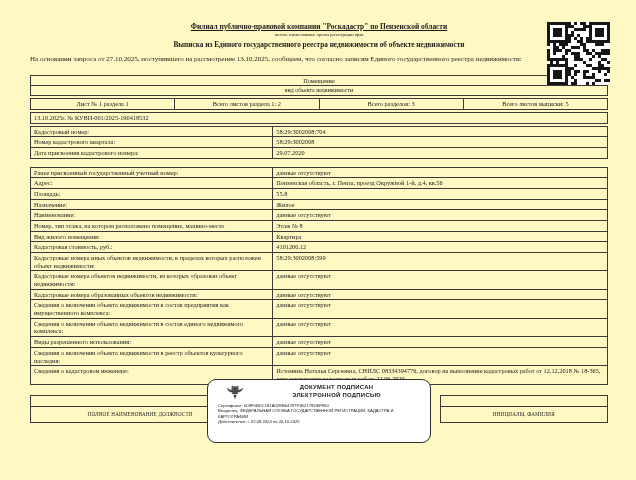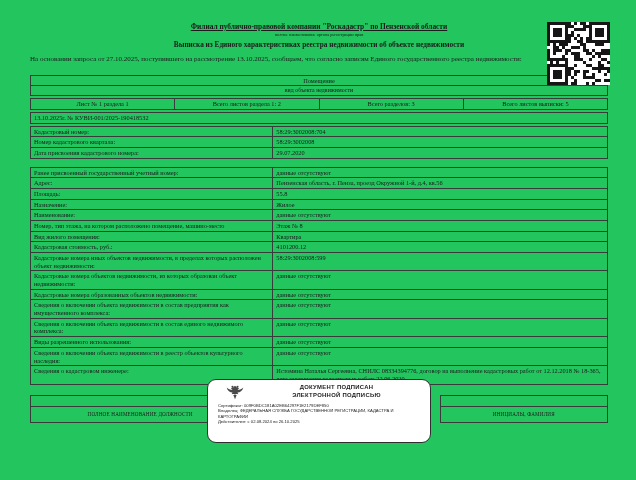--- a/index.html
+++ b/index.html
@@ -1,19 +1,19 @@
 <!DOCTYPE html>
 <html><head>
 <meta charset="utf-8">
 <style>
   html,body { margin:0; padding:0; background:#e8e8e8; }
   .page {
     position:relative;
     width:636px; height:480px;
-    background:#22c55e;
+    background:#fef9c3;
     box-sizing:border-box;
     padding:22px 28px 0 30px;
     font-family:"Liberation Serif", serif;
     color:#1c1c1c;
     overflow:hidden;
   }
   .hdr { text-align:center; }
   .hdr-org { font-size:7.4px; font-weight:bold; text-decoration:underline; }
   .hdr-cap { font-size:4.4px; margin-top:0.5px; }
   .hdr-title { font-size:7.3px; font-weight:bold; margin-top:3px; }
@@ -281,21 +281,21 @@
       <rect x="18" y="60" width="3" height="3"></rect>
       <rect x="24" y="60" width="3" height="3"></rect>
       <rect x="27" y="60" width="3" height="3"></rect>
       <rect x="39" y="60" width="3" height="3"></rect>
       <rect x="45" y="60" width="3" height="3"></rect>
     </svg>
 
   <div class="hdr">
     <div class="hdr-org">Филиал публично-правовой компании "Роскадастр" по Пензенской области</div>
     <div class="hdr-cap">полное наименование органа регистрации прав</div>
-    <div class="hdr-title">Выписка из Единого характеристиках реестра недвижимости об объекте недвижимости</div>
+    <div class="hdr-title">Выписка из Единого государственного реестра недвижимости об объекте недвижимости</div>
   </div>
 
   <div class="req-line">На  основании запроса от 27.10.2025, поступившего на рассмотрение 13.10.2025, сообщаем, что согласно записям Единого государственного реестра недвижимости:</div>
   <div class="razdel">Раздел 1 Лист 1</div>
 
   <table>
     <tbody>
       <tr>
           <td class="c">Помещение</td>
         </tr>

